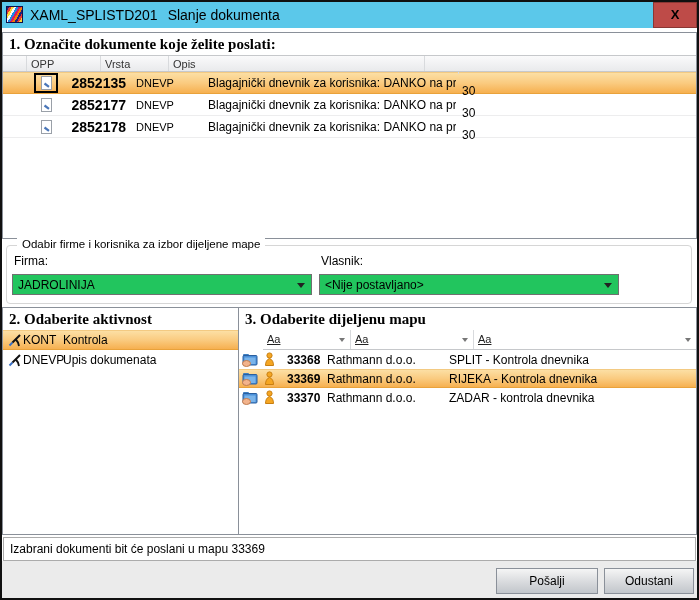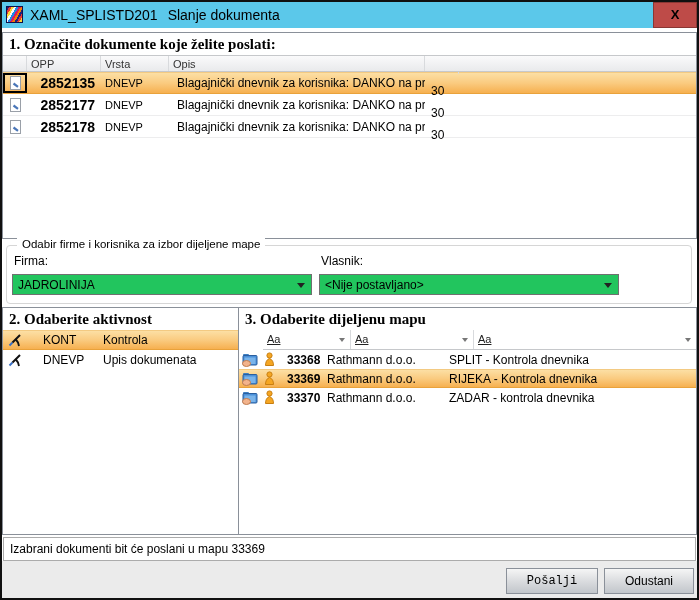--- a/index.html
+++ b/index.html
@@ -16,21 +16,21 @@
   .close-btn { position:absolute; right:0; top:0; width:44px; height:26px; background:#BE4B48;
     border:1px solid #8A3734; color:#000; font-weight:bold; font-size:13px; text-align:center; line-height:24px; cursor:pointer; }
 
   
   .panel1 { position:absolute; left:0; right:0; top:30px; height:207px; border:1px solid #8A9099; background:#fff; }
   .sec-heading { font-size:15px; font-weight:bold; color:#000; padding:3px 6px 2px 6px;font-family:Liberation Serif, serif; }
   .grid-header { display:flex; height:17px; background:linear-gradient(#FAFAFB,#E9EAEC);
     border-top:1px solid #C6C8CB; border-bottom:1px solid #C6C8CB; font-size:11px; color:#333; }
   .grid-header > div { border-right:1px solid #D8DADD; padding:2px 0 0 4px; overflow:hidden; }
   .c-icon { width:24px; } .c-opp { width:74px; } .c-vrsta { width:68px; } .c-opis { width:256px; } .c-st { width:34px;margin-top:16px; } .c-fill { flex:1; border-right:none !important; }
-  .grid-row { display:flex; height:22px; align-items:center; border-bottom:1px solid #EDEDEE; font-size:12px; color:#000; }
+  .grid-row { display:flex; height:22px; align-items:center; border-bottom:1px solid #EDEDEE; font-size:12px; color:#000;padding-left:31px; }
   .grid-row > div { overflow:hidden; white-space:nowrap; }
   .grid-row .c-icon { display:flex; align-items:center; justify-content:center; height:100%; }
   .grid-row .c-opp { font-weight:bold; font-size:14px; text-align:right; padding-right:6px; }
   .grid-row .c-vrsta { font-size:11px; padding-left:4px; }
   .grid-row .c-opis { padding-left:8px; }
   .grid-row .c-st { padding-left:6px; }
   .row-selected { background:linear-gradient(#FCDFA4,#FACB80 50%,#F6B050); border-top:1px solid #F3CA82; border-bottom:1px solid #E9A23B; }
   .focus-cell { outline:2px solid #000; outline-offset:-2px; }
   .doc-icon { display:inline-block; line-height:0; }
 
@@ -40,42 +40,42 @@
   .field-label { position:absolute; top:8px; font-size:12px; color:#000; }
   .lbl-firma { left:7px; } .lbl-vlasnik { left:314px; }
   .combo { position:absolute; top:28px; height:21px; background:#22c55e; border:1px solid #707070; font-size:12px; }
   .combo-firma { left:5px; width:300px; } .combo-vlasnik { left:312px; width:300px; }
   .combo-value { position:absolute; left:5px; top:2px; right:20px; line-height:16px; overflow:hidden; white-space:nowrap; }
   .combo-arrow { position:absolute; right:6px; top:8px; width:0; height:0; border-left:4px solid transparent; border-right:4px solid transparent; border-top:5px solid #222; }
 
   
   .panel2 { position:absolute; left:0; top:305px; width:237px; height:228px; border:1px solid #8A9099; background:#fff; }
   .panel3 { position:absolute; left:236px; right:0; top:305px; height:228px; border:1px solid #8A9099; background:#fff; }
-  .act-row { display:flex; align-items:center; height:20px; font-size:12px; padding-left:2px;gap:20px; }
+  .act-row { display:flex; align-items:center; height:20px; font-size:12px; padding-left:2px; }
   .act-row .act-icon { width:18px; display:flex; justify-content:center; line-height:0; }
   .act-code { width:40px; }
   .filter-row { display:flex; height:20px; border-bottom:1px solid #C6C8CB; background:#fff;margin-left:24px; }
   .filter-cell { position:relative; border-right:1px solid #D8DADD; font-size:11px; color:#222; padding:3px 0 0 4px; }
   .fc1 { width:88px; } .fc2 { width:123px; } .fc3 { flex:1; border-right:none; }
   .filter-aa { text-decoration:underline; }
   .filter-arrow { position:absolute; right:5px; top:8px; width:0; height:0; border-left:3.5px solid transparent; border-right:3.5px solid transparent; border-top:4px solid #777; }
   .map-row { display:flex; align-items:center; height:19px; font-size:12px; padding-left:3px; }
   .map-row .micon1 { width:16px; margin-right:5px; line-height:0; }
   .map-row .micon2 { width:16px; margin-right:8px; line-height:0; }
   .map-id { width:40px; font-weight:bold; }
   .map-firm { width:122px; overflow:hidden; white-space:nowrap; }
   .map-desc { flex:1; overflow:hidden; white-space:nowrap; }
 
   
   .statusbar { position:absolute; left:1px; right:1px; top:535px; height:24px; background:#fff; border:1px solid #ABABAB;
     font-size:12px; line-height:22px; padding-left:6px; color:#000; }
   .bottombar { position:absolute; left:0; right:0; top:559px; bottom:0; background:#EBEBEB; }
   .btn { position:absolute; top:7px; height:26px; background:linear-gradient(#F5F5F5,#D8DADD 55%,#C2C6CB);
     border:1px solid #8A9099; font-size:12px; font-family:"Liberation Sans",sans-serif; color:#000; cursor:pointer; }
-  .btn-send { right:99px; width:92px;font-family:Liberation Mono, monospace; } .btn-cancel { right:3px; width:90px; }
+  .btn-send { right:99px; width:102px; } .btn-cancel { right:3px; width:90px; }
 </style>
 </head>
 <body>
 
 <div class="window">
 
   <div class="titlebar">
     <div class="title-icon"></div>
     <div class="title-text">
       <span class="tcode">XAML_SPLISTD201</span><span>Slanje dokumenta</span>

